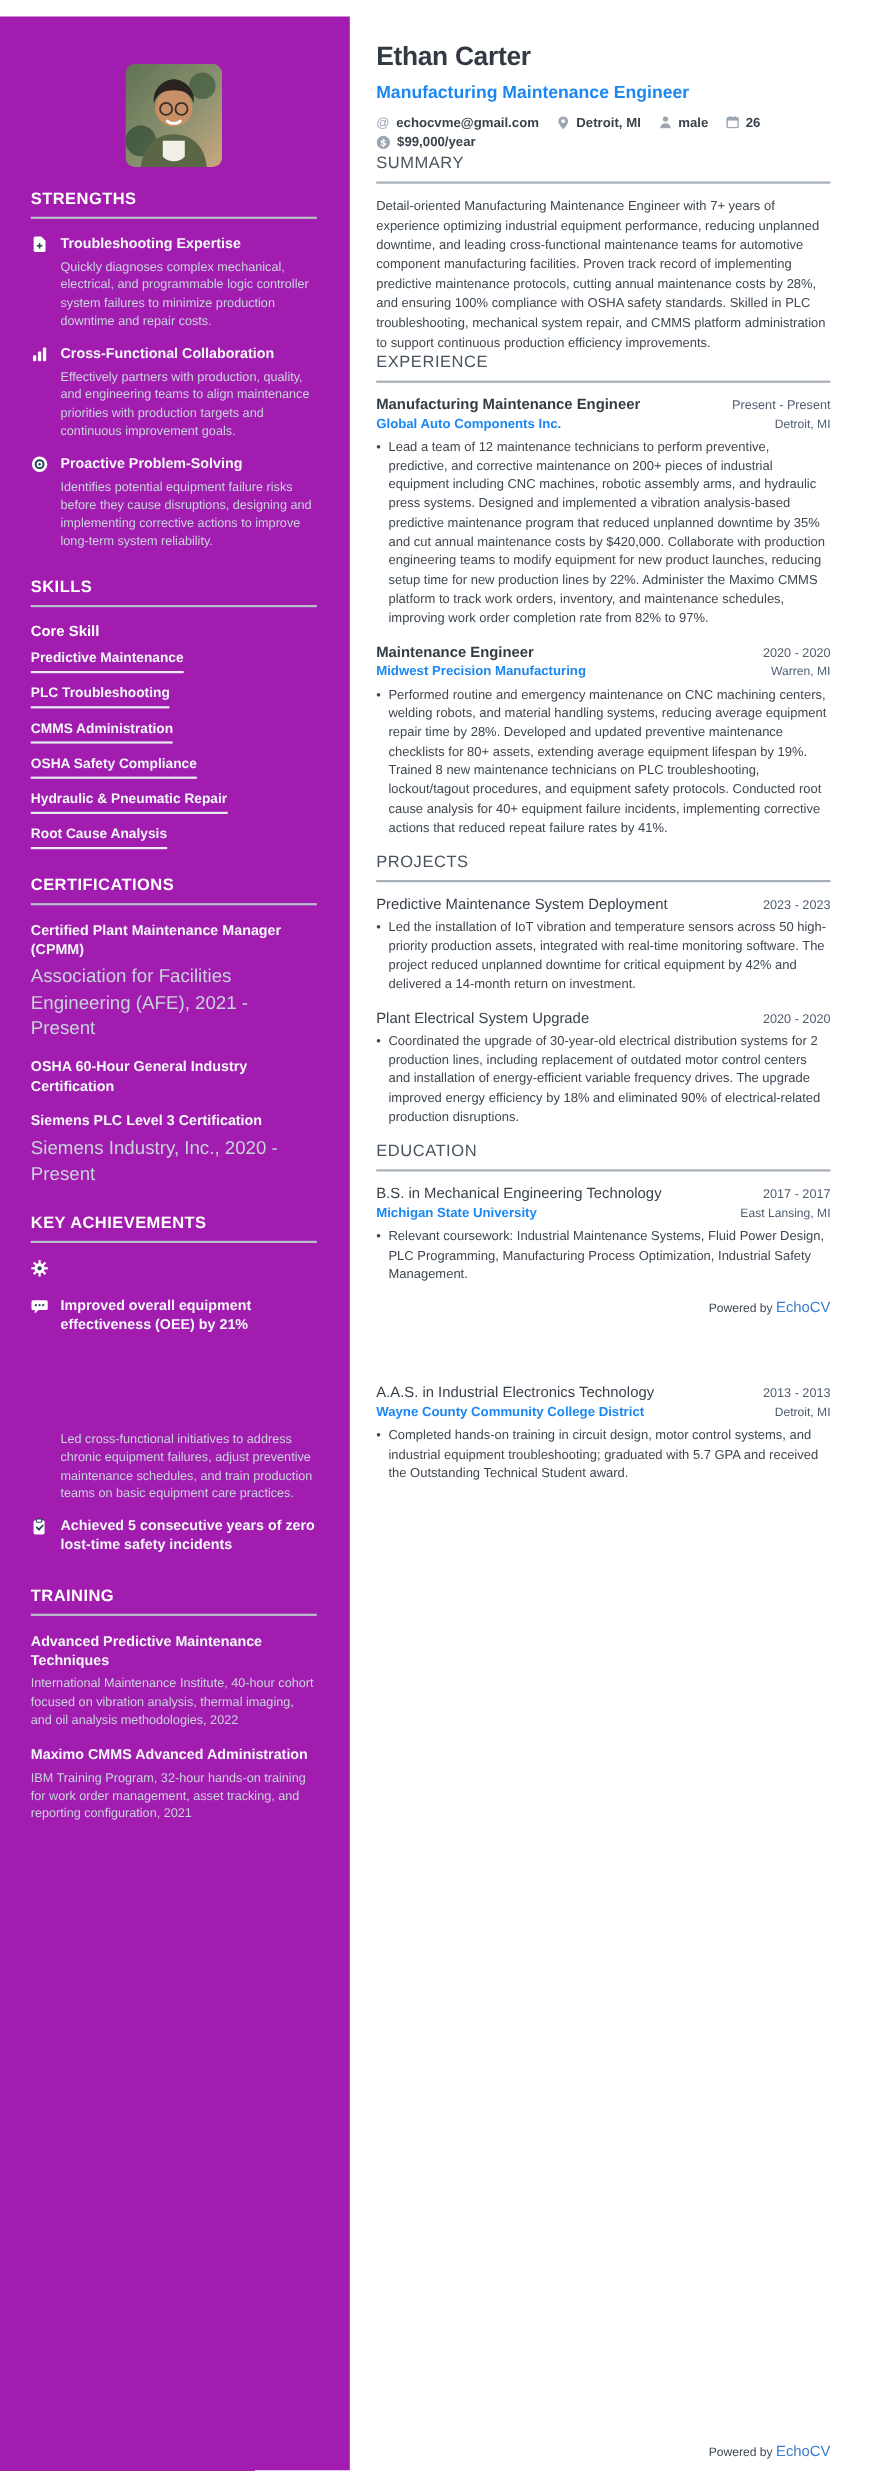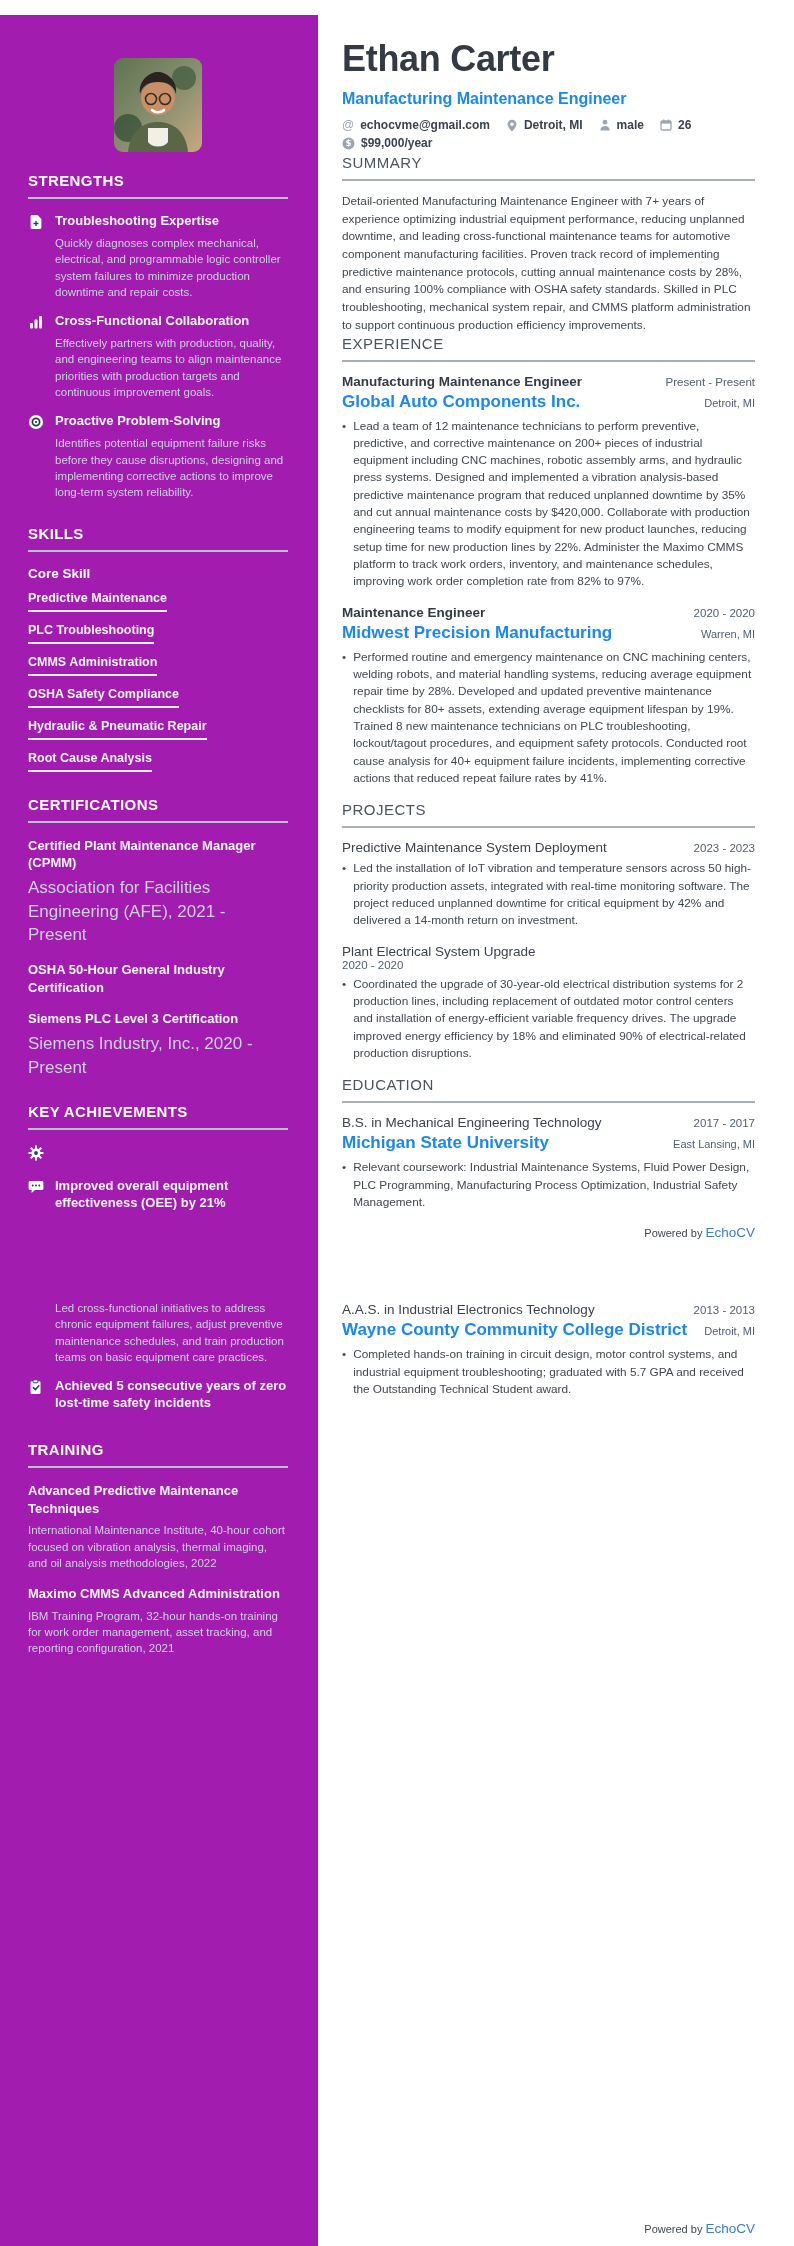--- a/index.html
+++ b/index.html
@@ -39,36 +39,36 @@
   .cert-name { font-size:13px; font-weight:700; color:#F4F7FA; line-height:1.35; margin-bottom:4px; }
   .cert-org { font-size:17px; color:#C8D3DD; line-height:1.4; }
   .train-item { margin-bottom:14px; }
   .train-name { font-size:13px; font-weight:700; color:#F4F7FA; line-height:1.35; margin-bottom:5px; }
   .train-desc { font-size:11.5px; color:#C8D3DD; line-height:1.42; }
   
   .main {
     position:absolute; left:318px; top:0; width:476px; height:2246px;
     padding:38px 39px 0 24px;
   }
-  .name { font-size:36px; font-weight:700; color:#333A44; letter-spacing:-.3px; margin-bottom:10px; }
+  .name { font-size:24px; font-weight:700; color:#333A44; letter-spacing:-.3px; margin-bottom:10px; }
   .job-headline { font-size:16px; font-weight:700; color:#1B87F2; margin-bottom:10px; }
   .contact-row { display:flex; flex-wrap:wrap; align-items:center; column-gap:16px; row-gap:6px; margin-bottom:4px; }
   .contact-item { display:flex; align-items:center; gap:6px; font-size:12px; font-weight:700; color:#3A434D; }
   .contact-item .cicon { color:#9CA6B0; display:flex; align-items:center; }
   .at-glyph { font-size:12px; font-weight:400; color:#9CA6B0; }
   .section { }
   .main-heading { font-size:15px; font-weight:500; color:#4A545E; letter-spacing:.5px; }
   .main-rule { height:2px; background:#A9AFB6; border:0; margin:8px 0 12px 0; }
   .para { font-size:11.8px; line-height:1.5; color:#3F4750; }
   .entry { margin-bottom:14px; }
   .entry-row { display:flex; justify-content:space-between; align-items:baseline; }
   .entry-title { font-size:13.5px; font-weight:700; color:#333B45; }
   .entry-title.thin { font-weight:400; color:#3A434D; font-size:13.5px; }
   .entry-dates { font-size:11.5px; color:#4F5D70; white-space:nowrap; }
-  .entry-company { font-size:17px; font-weight:700; color:#1B87F2; }
+  .entry-company { font-size:12px; font-weight:700; color:#1B87F2; }
   .entry-loc { font-size:11px; color:#4F5D70; white-space:nowrap; }
   .entry-row.sub { margin-top:3px; margin-bottom:6px; }
   .bullet { display:flex; gap:7px; font-size:11.8px; line-height:1.47; color:#3F4750; }
   .bullet::before { content:"•"; color:#3F4750; flex:0 0 auto; }
   .powered { text-align:right; font-size:11px; color:#3F4750; margin-top:14px; }
   .powered .brand { font-size:13.5px; color:#3D7CC9; }
   .powered-bottom { position:absolute; right:39px; bottom:10px; font-size:11px; color:#3F4750; }
   .powered-bottom .brand { font-size:13.5px; color:#3D7CC9; }
   .edu-gap { margin-top:62px; }
 </style>
@@ -163,21 +163,21 @@
     </section>
 
     <section class="side-section">
       <div class="side-heading">CERTIFICATIONS</div>
       <hr class="side-rule">
       <div class="cert-item">
         <div class="cert-name">Certified Plant Maintenance Manager (CPMM)</div>
         <div class="cert-org">Association for Facilities Engineering (AFE), 2021 - Present</div>
       </div>
       <div class="cert-item">
-        <div class="cert-name">OSHA 50-Hour General Industry Certification</div>
+        <div class="cert-name">OSHA 60-Hour General Industry Certification</div>
       </div>
       <div class="cert-item">
         <div class="cert-name">Siemens PLC Level 3 Certification</div>
         <div class="cert-org">Siemens Industry, Inc., 2020 - Present</div>
       </div>
     </section>
 
     <section class="side-section">
       <div class="side-heading">KEY ACHIEVEMENTS</div>
       <hr class="side-rule">
@@ -343,21 +343,21 @@
         <div class="entry-row" style="margin-bottom:5px;">
           <span class="entry-title thin">Predictive Maintenance System Deployment</span>
           <span class="entry-dates">2023 - 2023</span>
         </div>
         <div class="bullet">
             <span>Led the installation of IoT vibration and temperature sensors across 50 high-priority production assets, integrated with real-time monitoring software. The project reduced unplanned downtime for critical equipment by 42% and delivered a 14-month return on investment.</span>
           </div>
       </div>
 
       <div class="entry">
-        <div class="entry-row" style="margin-bottom:5px;flex-direction:column;">
+        <div class="entry-row" style="margin-bottom:5px;">
           <span class="entry-title thin">Plant Electrical System Upgrade</span>
           <span class="entry-dates">2020 - 2020</span>
         </div>
         <div class="bullet">
             <span>Coordinated the upgrade of 30-year-old electrical distribution systems for 2 production lines, including replacement of outdated motor control centers and installation of energy-efficient variable frequency drives. The upgrade improved energy efficiency by 18% and eliminated 90% of electrical-related production disruptions.</span>
           </div>
       </div>
     </section>
 
     <section class="section">

